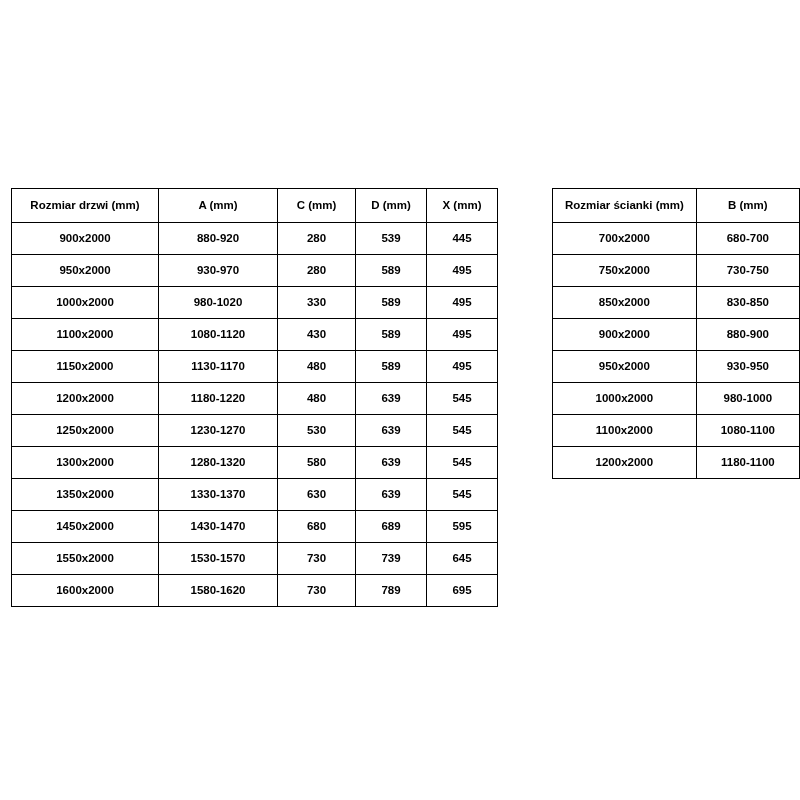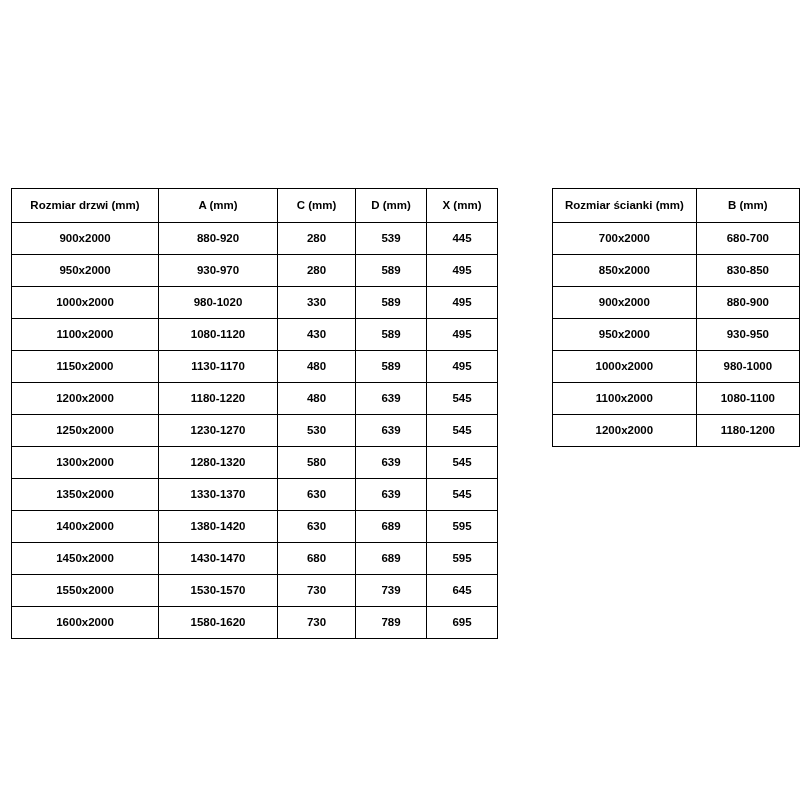--- a/index.html
+++ b/index.html
@@ -142,27 +142,20 @@
         <td>545</td>
       </tr>
       <tr>
         <td>1350x2000</td>
         <td>1330-1370</td>
         <td>630</td>
         <td>639</td>
         <td>545</td>
       </tr>
       <tr>
-        <td>1400x2000</td>
-        <td>1380-1420</td>
-        <td>630</td>
-        <td>689</td>
-        <td>595</td>
-      </tr>
-      <tr>
         <td>1450x2000</td>
         <td>1430-1470</td>
         <td>680</td>
         <td>689</td>
         <td>595</td>
       </tr>
       <tr>
         <td>1550x2000</td>
         <td>1530-1570</td>
         <td>730</td>
@@ -189,20 +182,24 @@
         <th>Rozmiar ścianki (mm)</th>
         <th>B (mm)</th>
       </tr>
     </thead>
     <tbody>
       <tr>
         <td>700x2000</td>
         <td>680-700</td>
       </tr>
       <tr>
+        <td>750x2000</td>
+        <td>730-750</td>
+      </tr>
+      <tr>
         <td>850x2000</td>
         <td>830-850</td>
       </tr>
       <tr>
         <td>900x2000</td>
         <td>880-900</td>
       </tr>
       <tr>
         <td>950x2000</td>
         <td>930-950</td>
@@ -210,18 +207,18 @@
       <tr>
         <td>1000x2000</td>
         <td>980-1000</td>
       </tr>
       <tr>
         <td>1100x2000</td>
         <td>1080-1100</td>
       </tr>
       <tr>
         <td>1200x2000</td>
-        <td>1180-1200</td>
+        <td>1180-1100</td>
       </tr>
     </tbody>
   </table>
 
 </div>
 
 </body></html>

